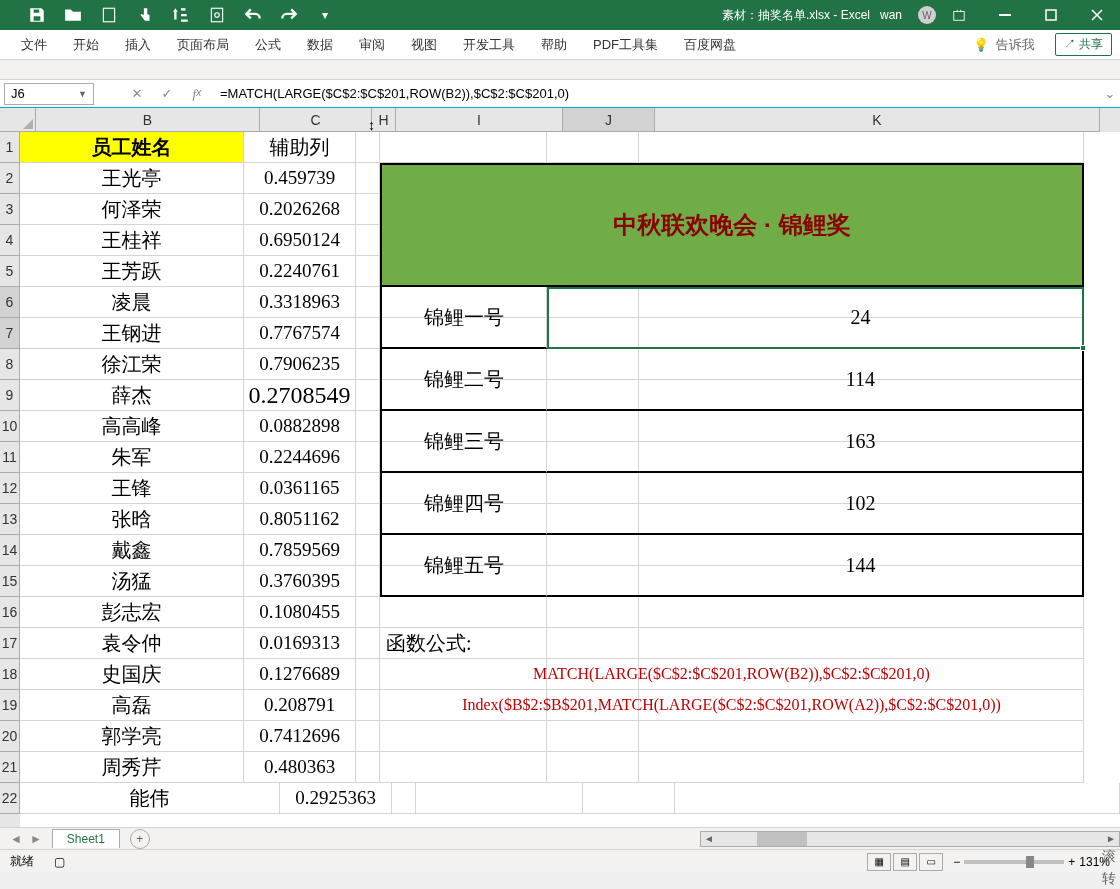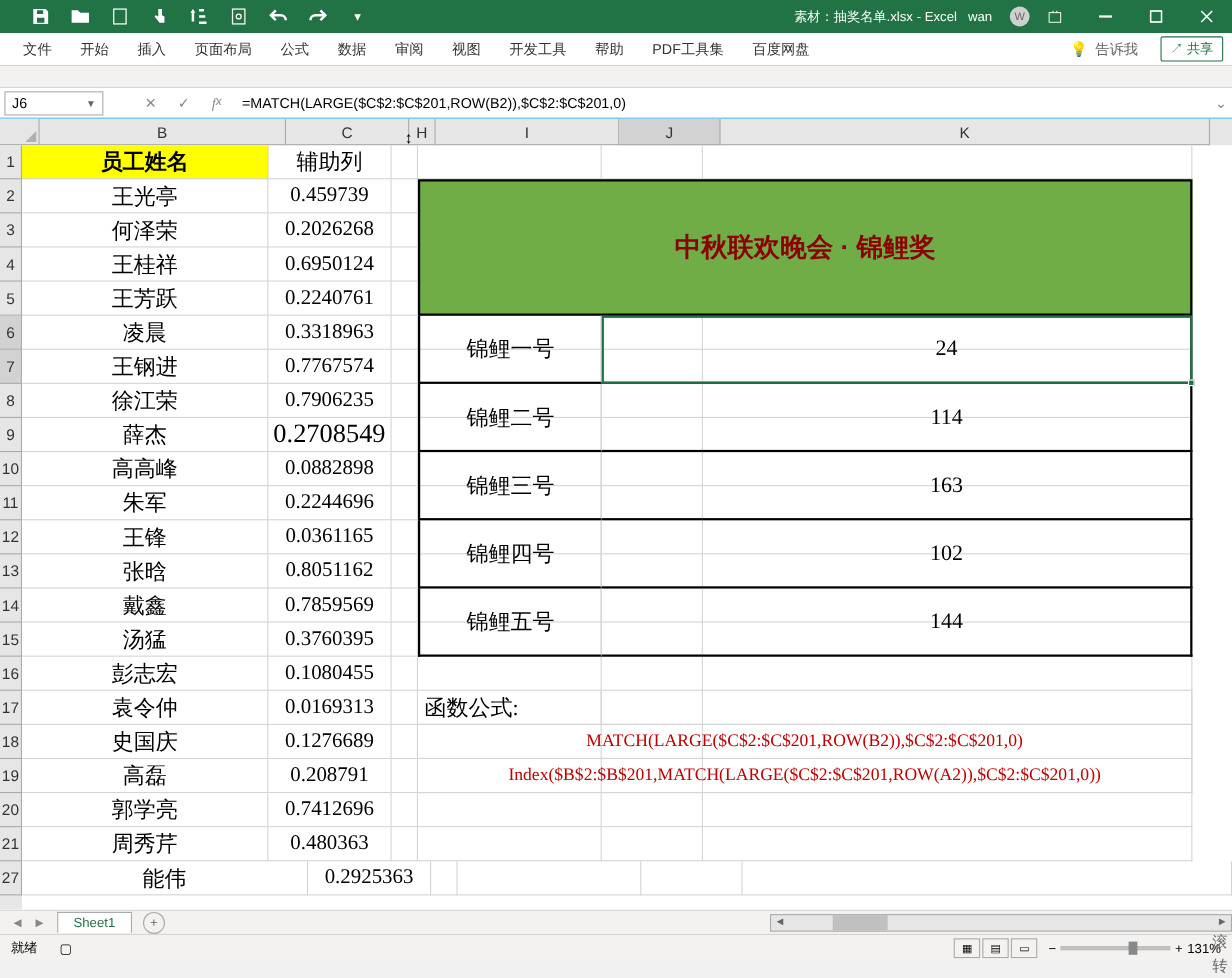--- a/index.html
+++ b/index.html
@@ -229,21 +229,21 @@
         <div class="rh">12</div>
         <div class="rh">13</div>
         <div class="rh">14</div>
         <div class="rh">15</div>
         <div class="rh">16</div>
         <div class="rh">17</div>
         <div class="rh">18</div>
         <div class="rh">19</div>
         <div class="rh">20</div>
         <div class="rh">21</div>
-        <div class="rh">27</div>
+        <div class="rh">22</div>
       </div>
     <div class="cells" id="cells">
         <div class="cell-row">
           <div class="cell hdr-cell" style="width: 224px;">员工姓名</div>
           <div class="cell " style="width: 112px; font-size: 20px; font-family: SimSun;">辅助列</div>
           <div class="cell " style="width: 24px;"></div>
           <div class="cell " style="width: 167px;"></div>
           <div class="cell " style="width: 92px;"></div>
           <div class="cell " style="width: 445px;"></div>
         </div>

